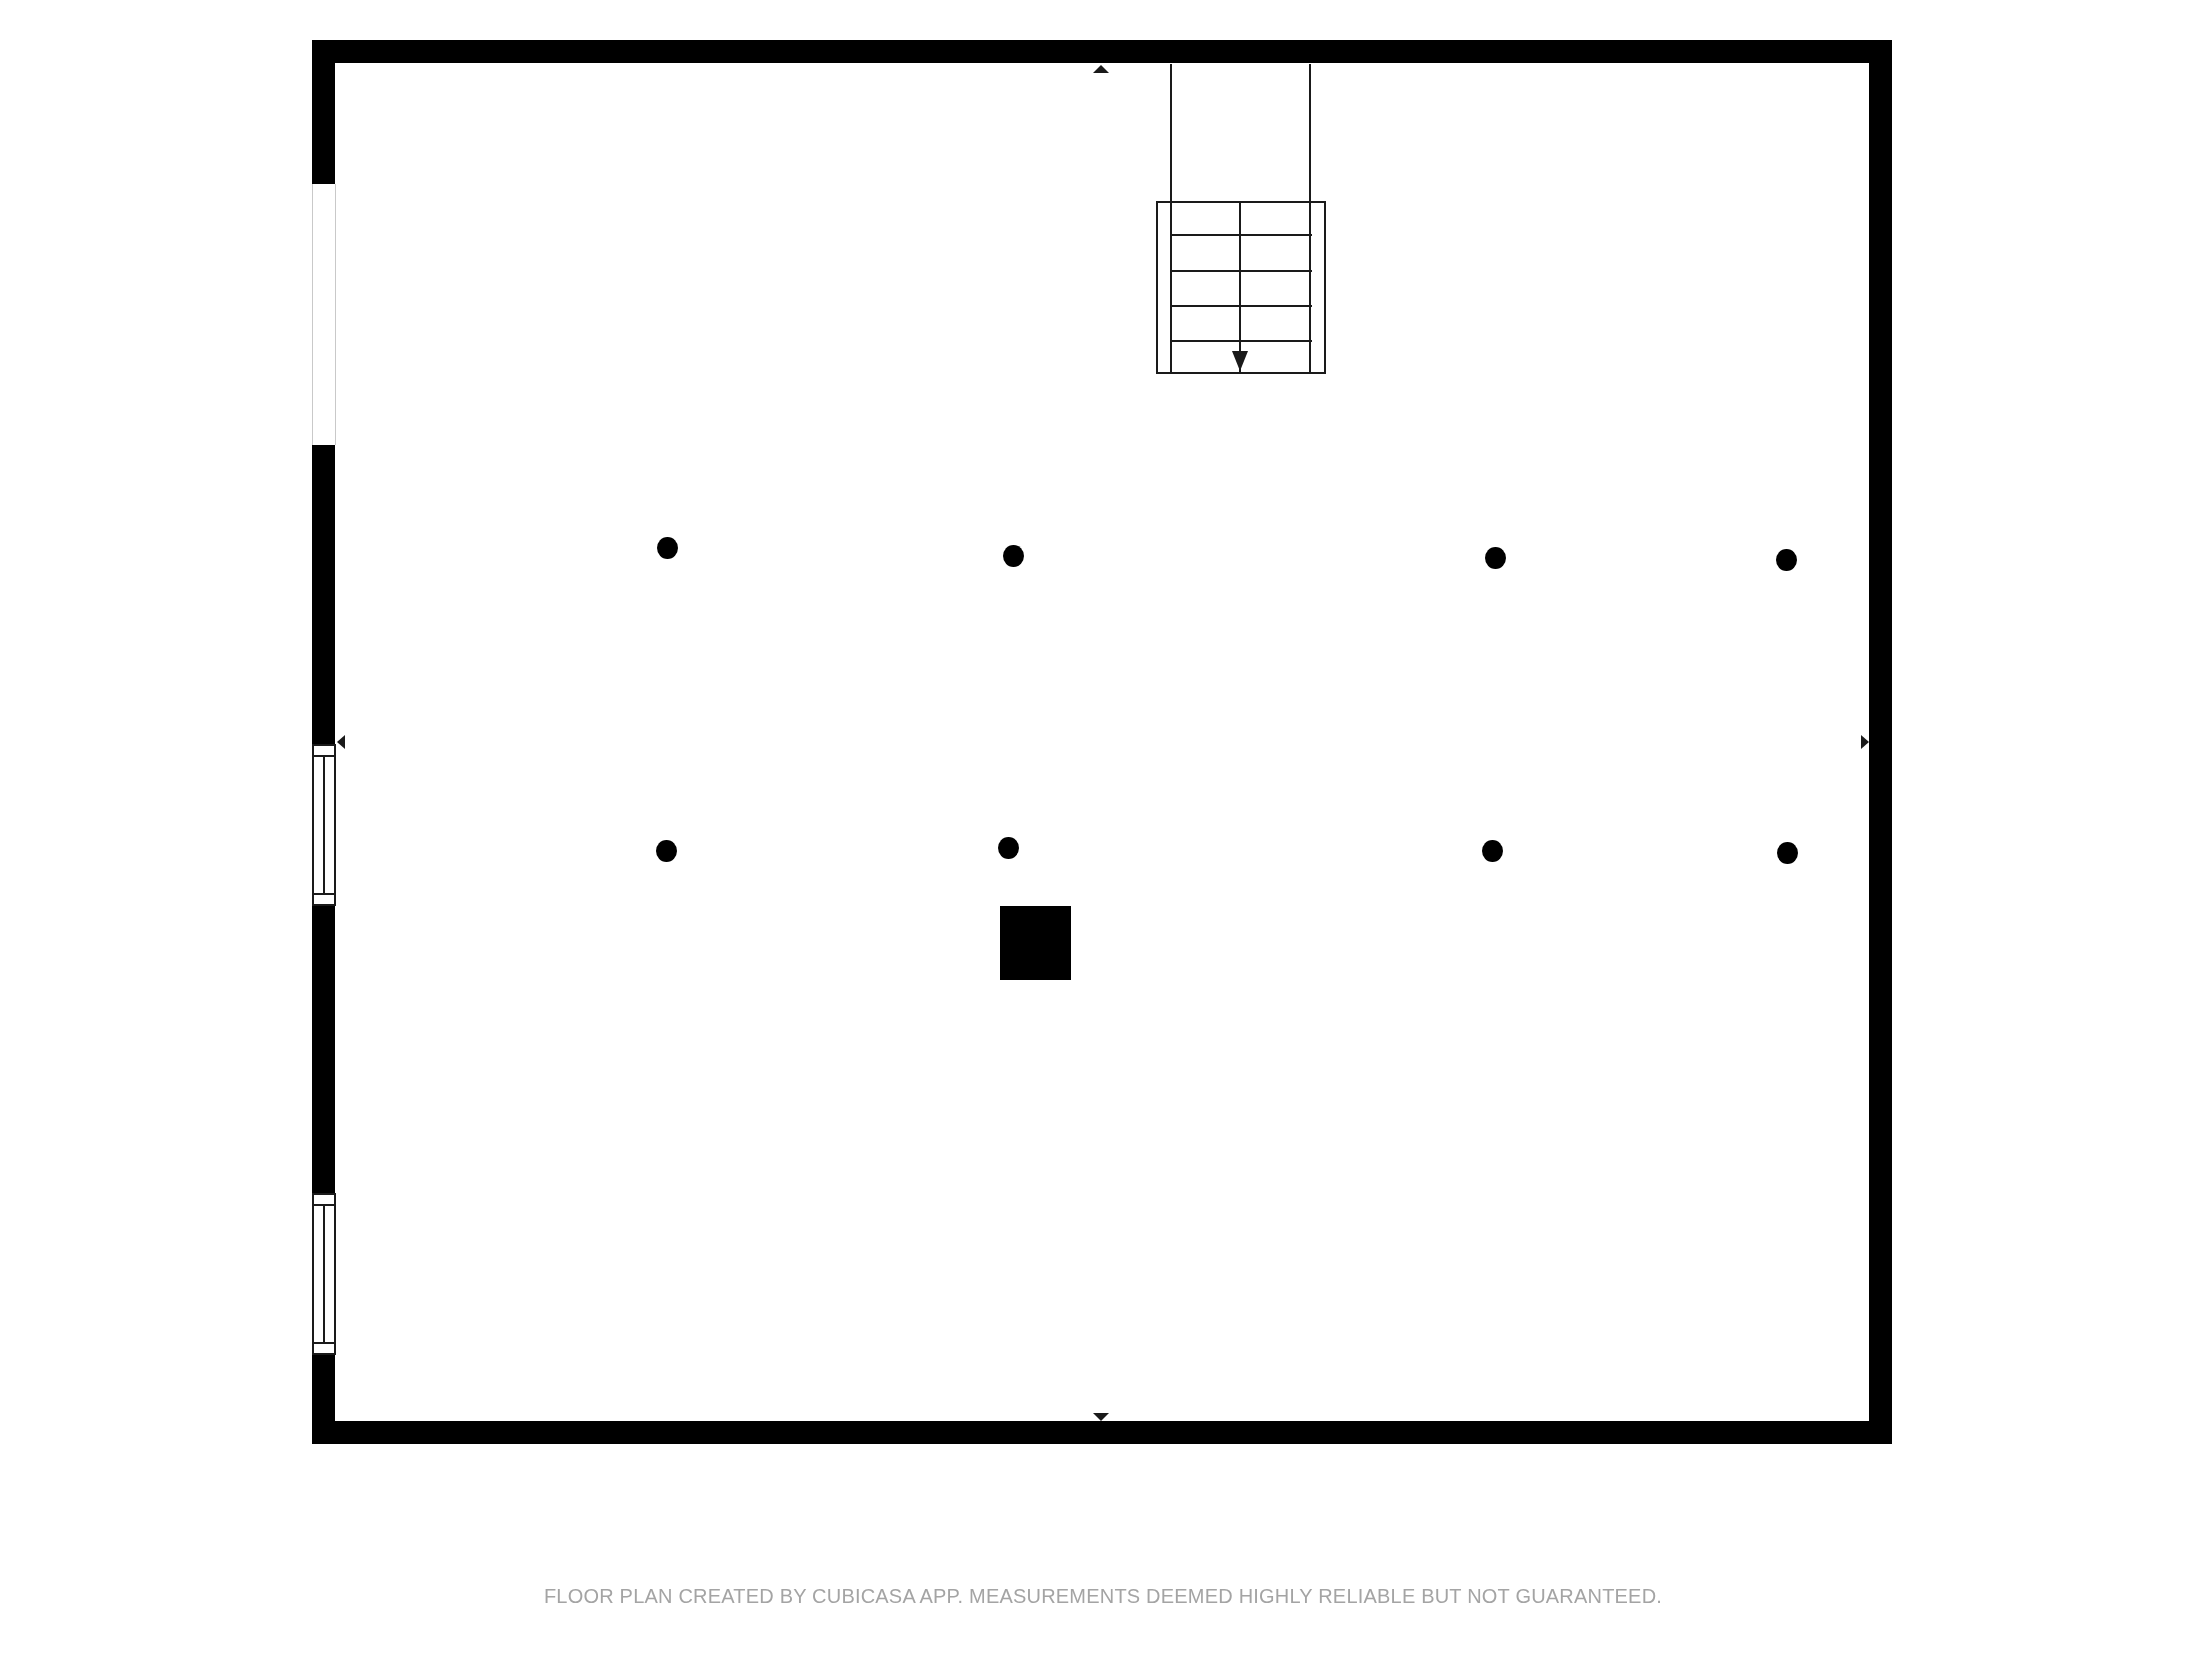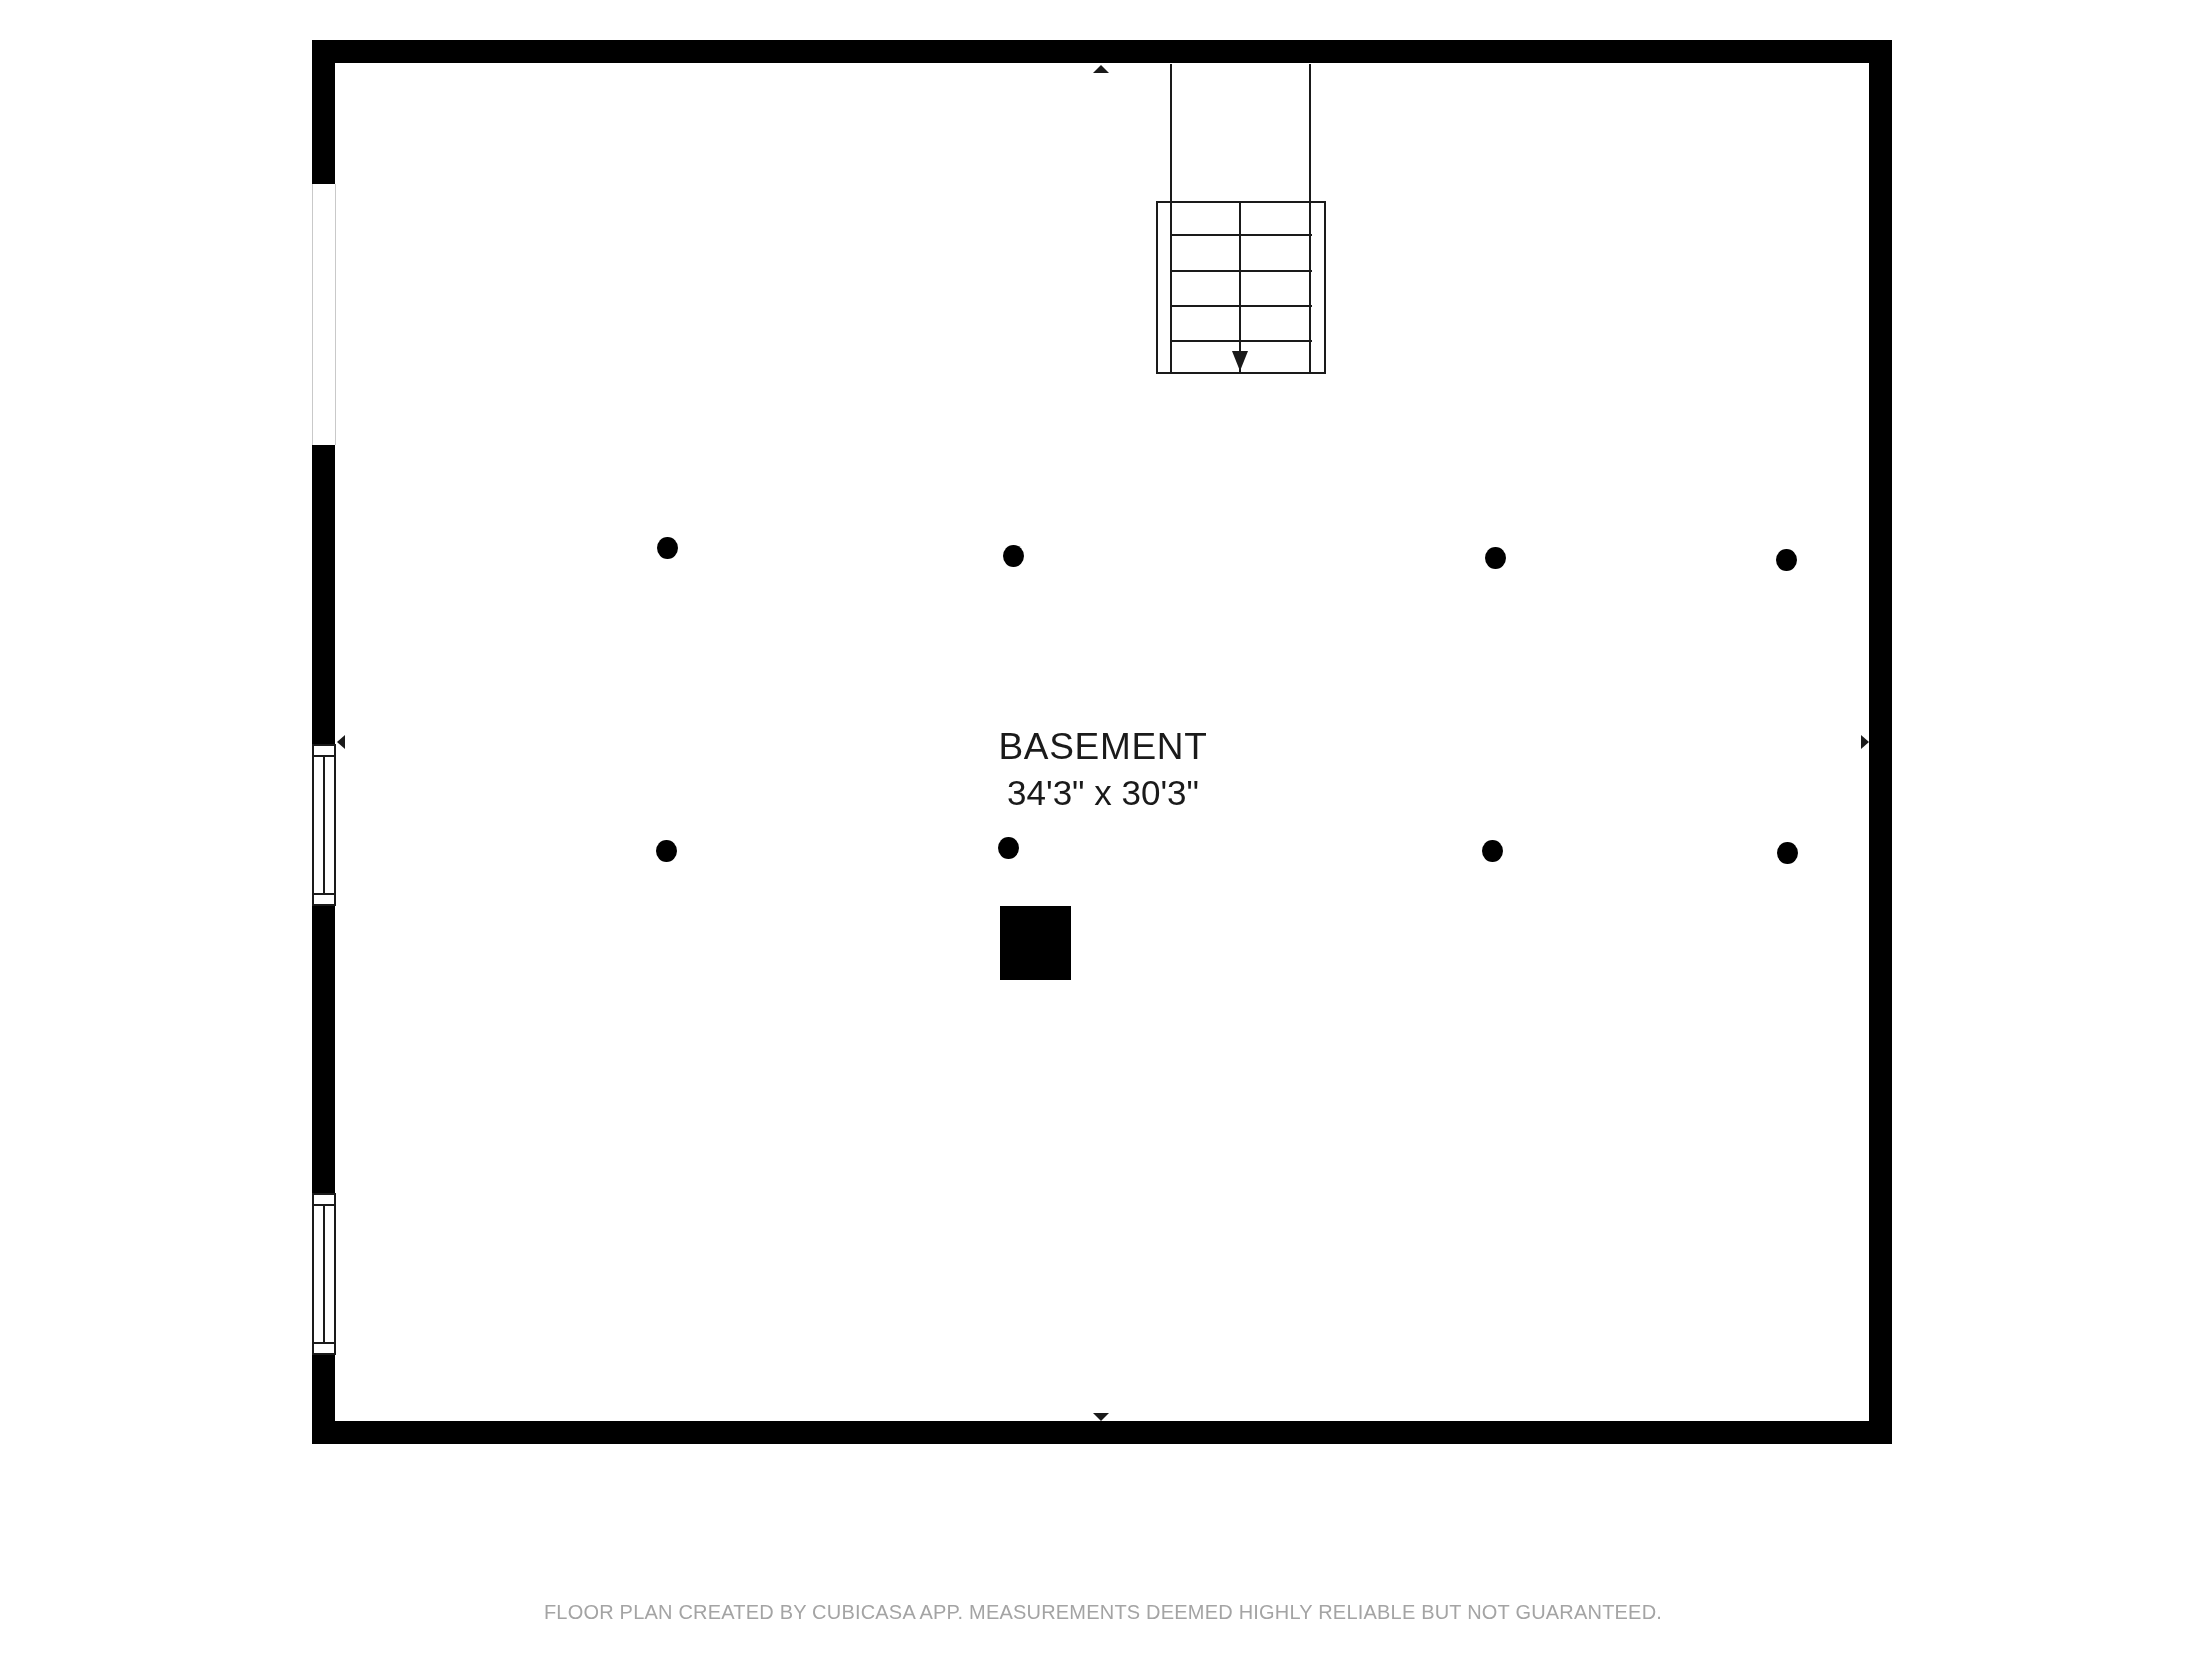--- a/index.html
+++ b/index.html
@@ -81,21 +81,21 @@
     transform:translateX(-50%);
     text-align:center;color:var(--text);white-space:nowrap;
   }
   .room-name{font-size:37px;line-height:44px;letter-spacing:0.7px;}
   .room-dims{font-size:35px;line-height:44px;margin-top:2.2px;}
   
   .footer{
     position:absolute;left:1103px;top:1585px;
     transform:translateX(-50%);
     font-size:20px;color:var(--footer-text);
-    letter-spacing:0.2px;white-space:nowrap;margin-top:16px;
+    letter-spacing:0.2px;white-space:nowrap;
   }
 </style>
 </head>
 <body>
 
 <div class="canvas">
 
   <div class="plan-outline"></div>
 
   <div class="wall-opening"></div>
@@ -135,21 +135,17 @@
       <div class="dot" style="left: 1485px; top: 547px;"></div>
       <div class="dot" style="left: 1776px; top: 549px;"></div>
       <div class="dot" style="left: 656px; top: 840px;"></div>
       <div class="dot" style="left: 998px; top: 837px;"></div>
       <div class="dot" style="left: 1482px; top: 840px;"></div>
       <div class="dot" style="left: 1777px; top: 842px;"></div>
     </div>
 
   <div class="furnace"></div>
 
-  <div class="room-label">
-    <div class="room-name">BASEMENT</div>
-    <div class="room-dims">34'3" x 30'3"</div>
-  </div>
 
   <div class="footer">FLOOR PLAN CREATED BY CUBICASA APP. MEASUREMENTS DEEMED HIGHLY RELIABLE BUT NOT GUARANTEED.</div>
 
 </div>
 
 
 </body></html>

